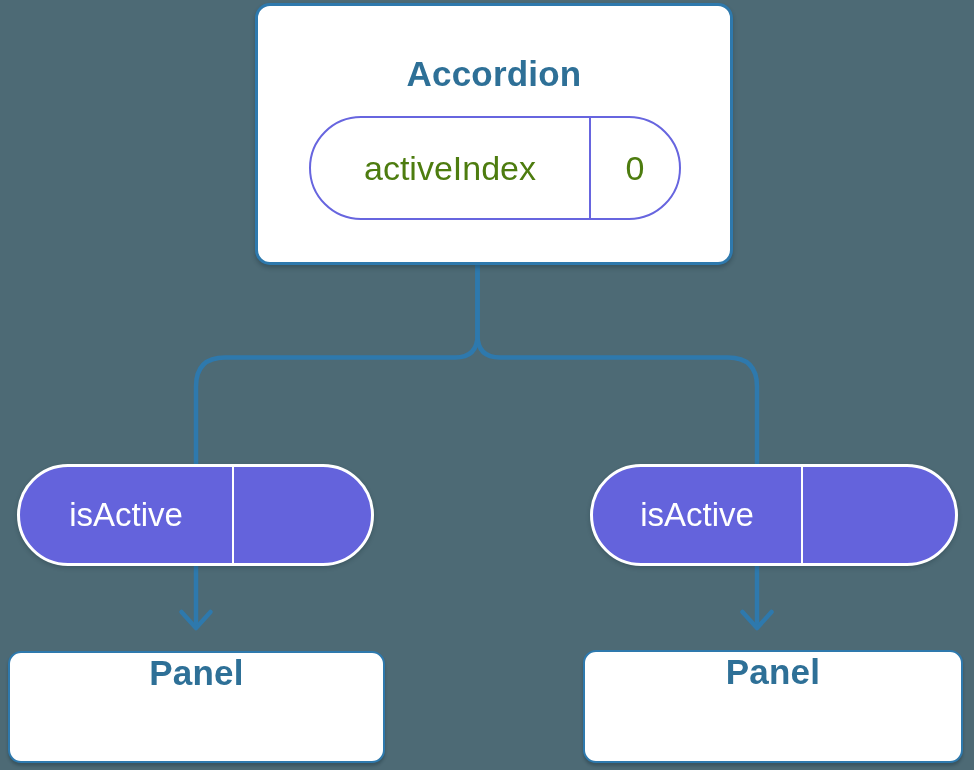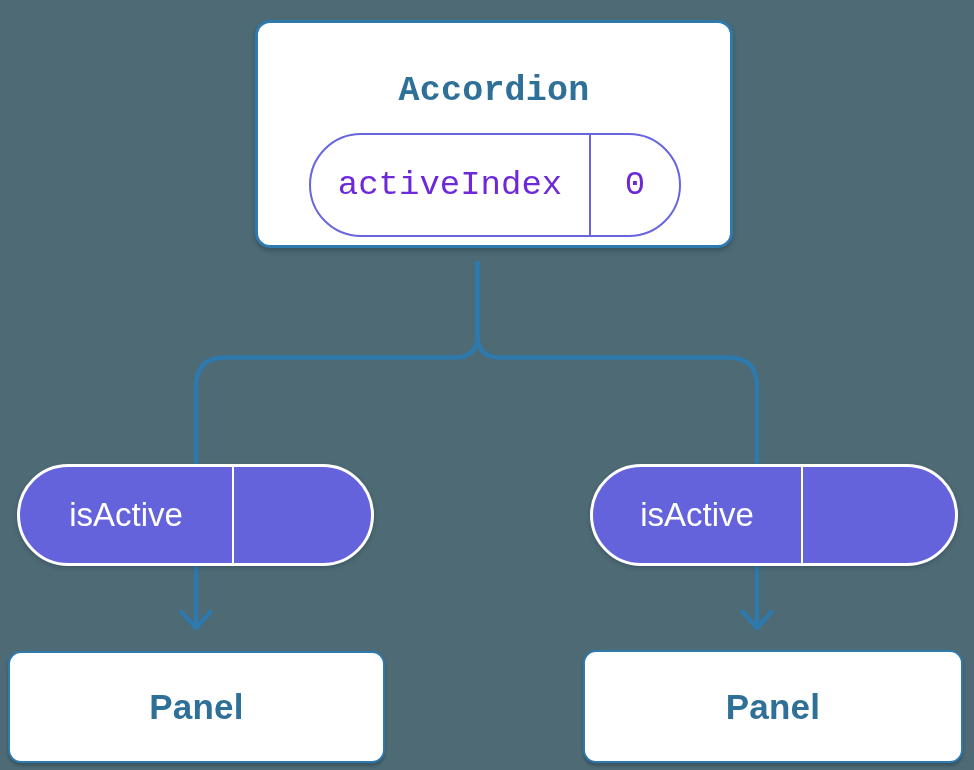--- a/index.html
+++ b/index.html
@@ -24,24 +24,23 @@
   .card {
     position: absolute;
     background: #FFFFFF;
     border: 3px solid #2E79AD;
     border-radius: 15px;
     box-sizing: border-box;
     box-shadow: 0 3px 4px rgba(15, 35, 45, 0.30);
   }
   #root-card {
     left: 255px;
-    top: 20px;
+    top: 3px;
     width: 478px;
-    height: 228px;
-    font-family: Liberation Mono, monospace;
+    height: 262px;
   }
   .card-title {
     margin-top: 48px;
     text-align: center;
     font-size: 35px;
     font-weight: 600;
     letter-spacing: 0.2px;
     color: #2E7097;
   }
   .state-pill {
@@ -49,21 +48,21 @@
     left: 51px;
     top: 110px;
     width: 372px;
     height: 104px;
     border: 2.5px solid #6765DF;
     border-radius: 52px;
     box-sizing: border-box;
     display: flex;
     align-items: stretch;
     background: #FFFFFF;
-    color: #6d28d9;
+    color: #4d7c0f;
     font-size: 34px;
   }
   .state-pill .pill-name {
     flex: 0 0 278px;
     display: flex;
     align-items: center;
     justify-content: center;
     border-right: 2.5px solid #6765DF;
   }
   .state-pill .pill-value {
@@ -110,21 +109,21 @@
     align-items: center;
     justify-content: center;
   }
   .panel {
     position: absolute;
     background: #FFFFFF;
     border: 2.5px solid #2E79AD;
     border-radius: 13px;
     box-sizing: border-box;
     display: flex;
-    align-items: center;
+    align-items: flex-start;
     justify-content: center;
     font-size: 35px;
     font-weight: 600;
     letter-spacing: 0.2px;
     color: #2E7097;
     box-shadow: 0 3px 3px rgba(15, 35, 45, 0.30);
   }
   #panel-0 {
     left: 8px;
     top: 651px;

